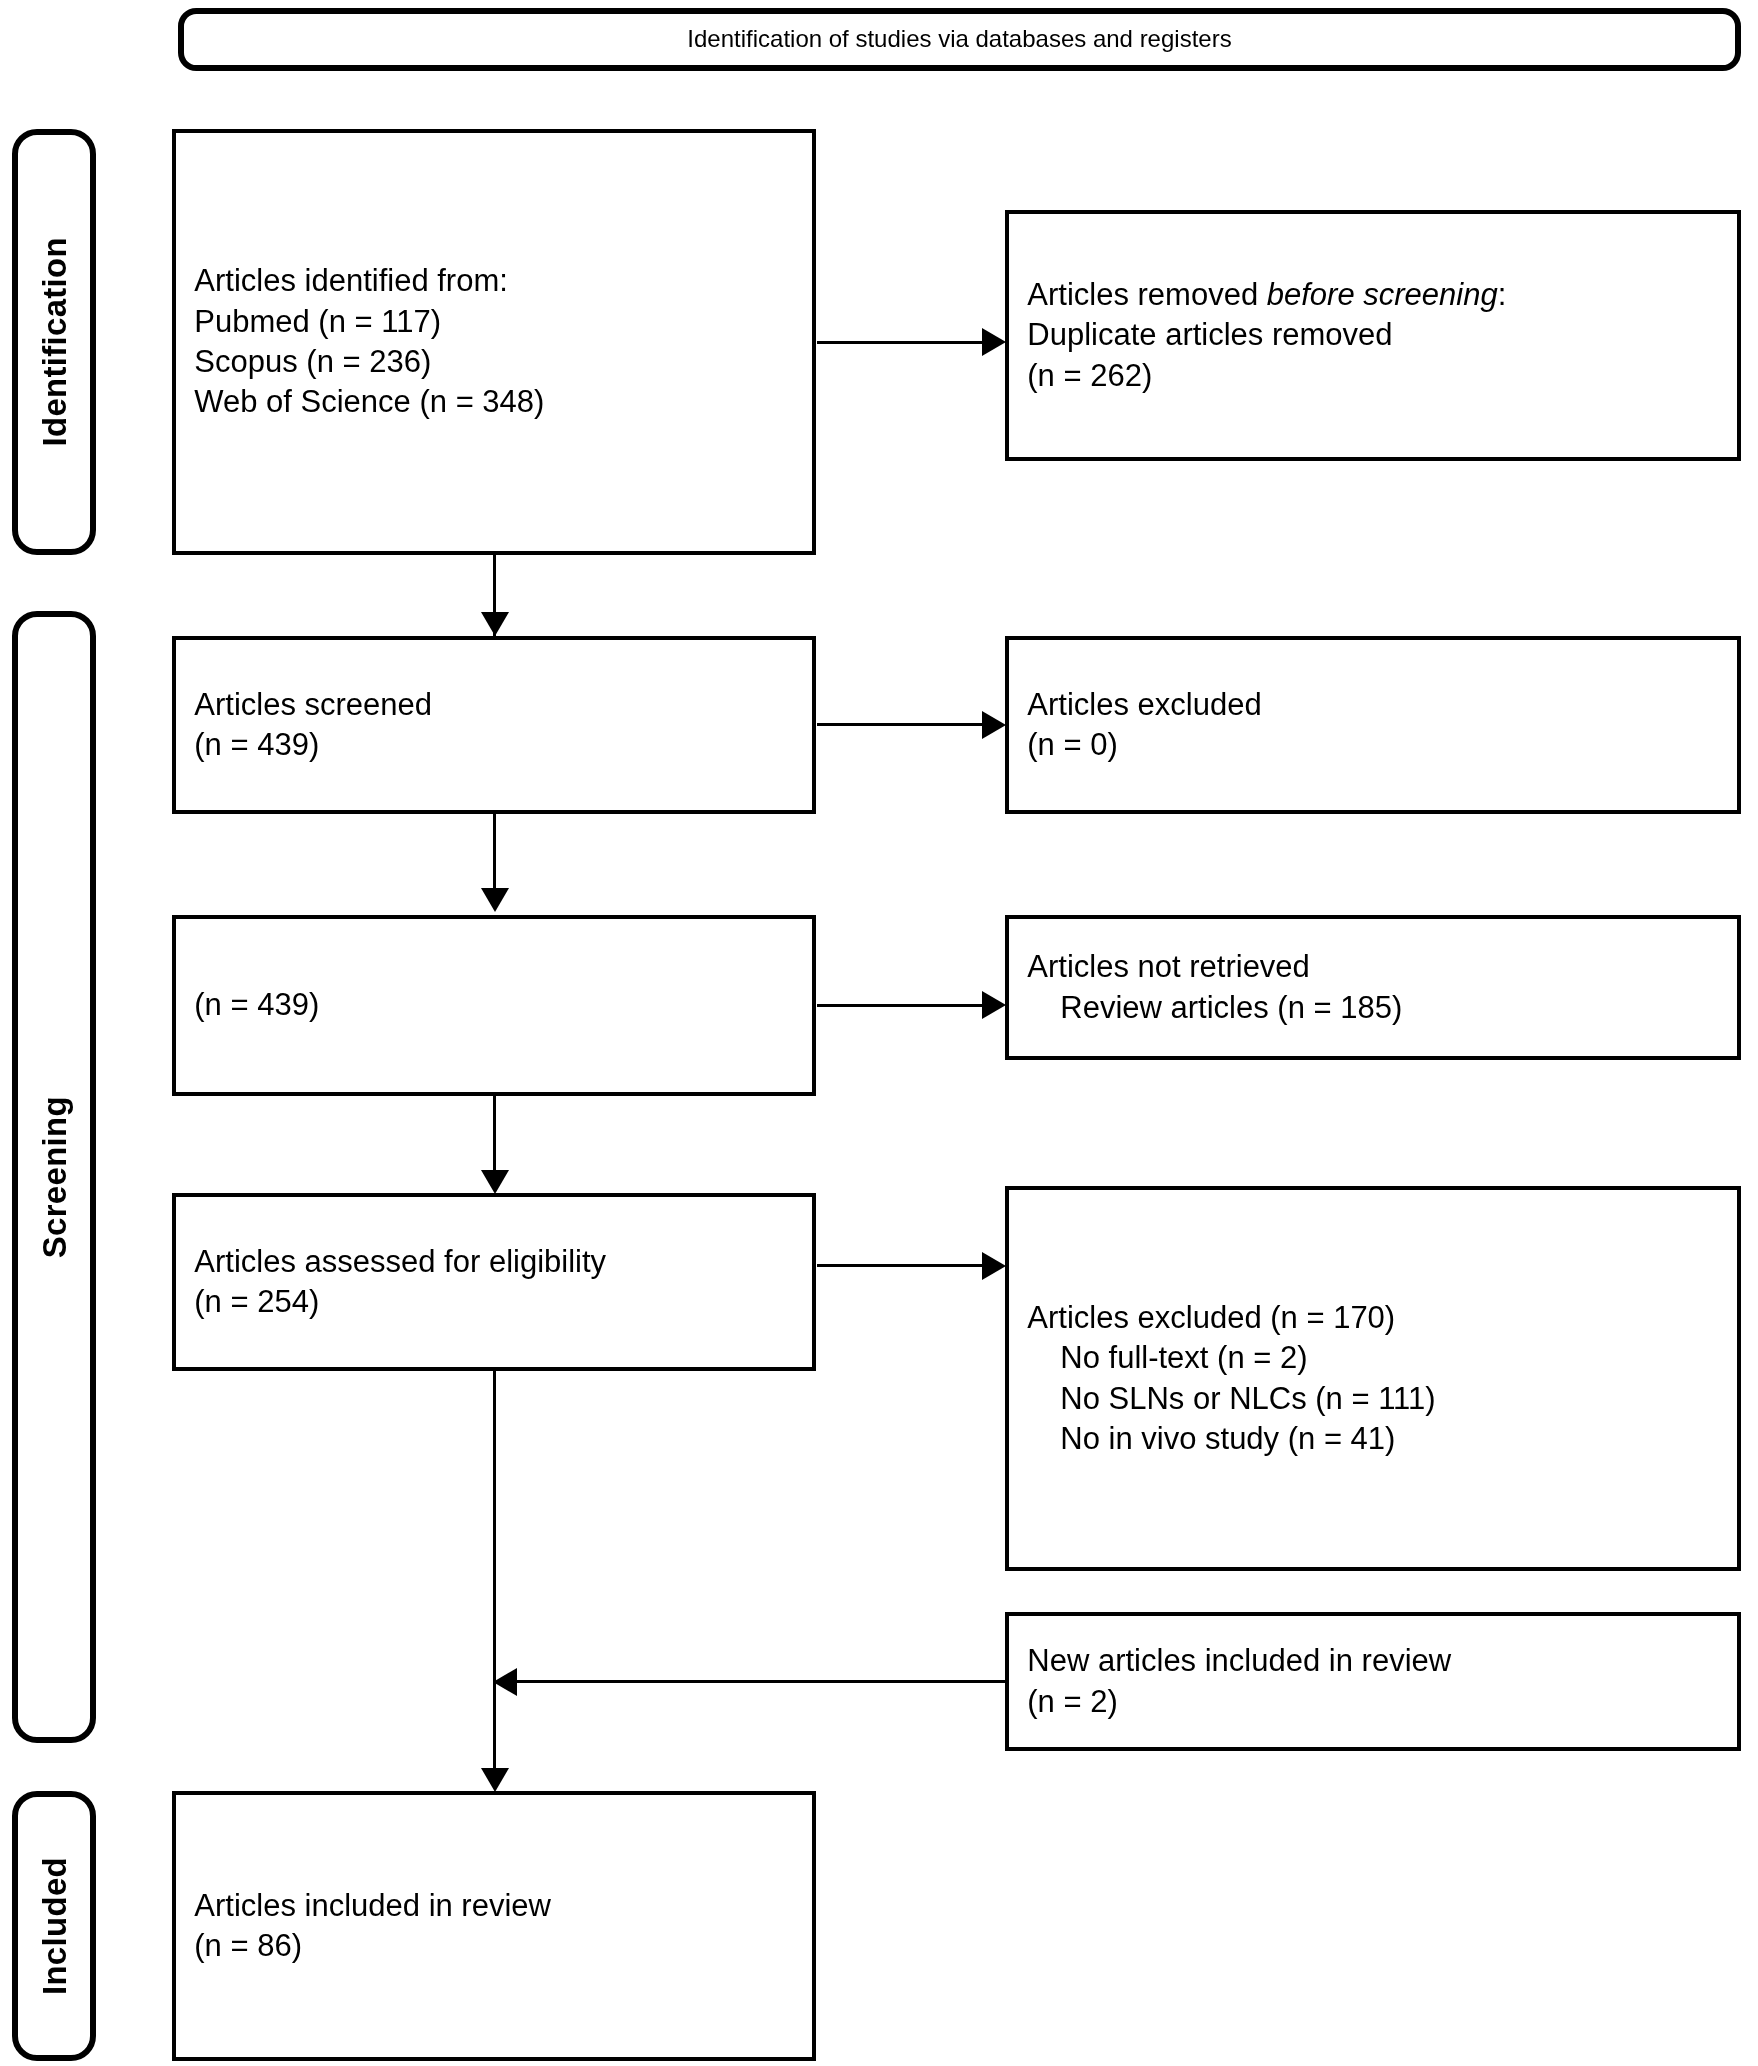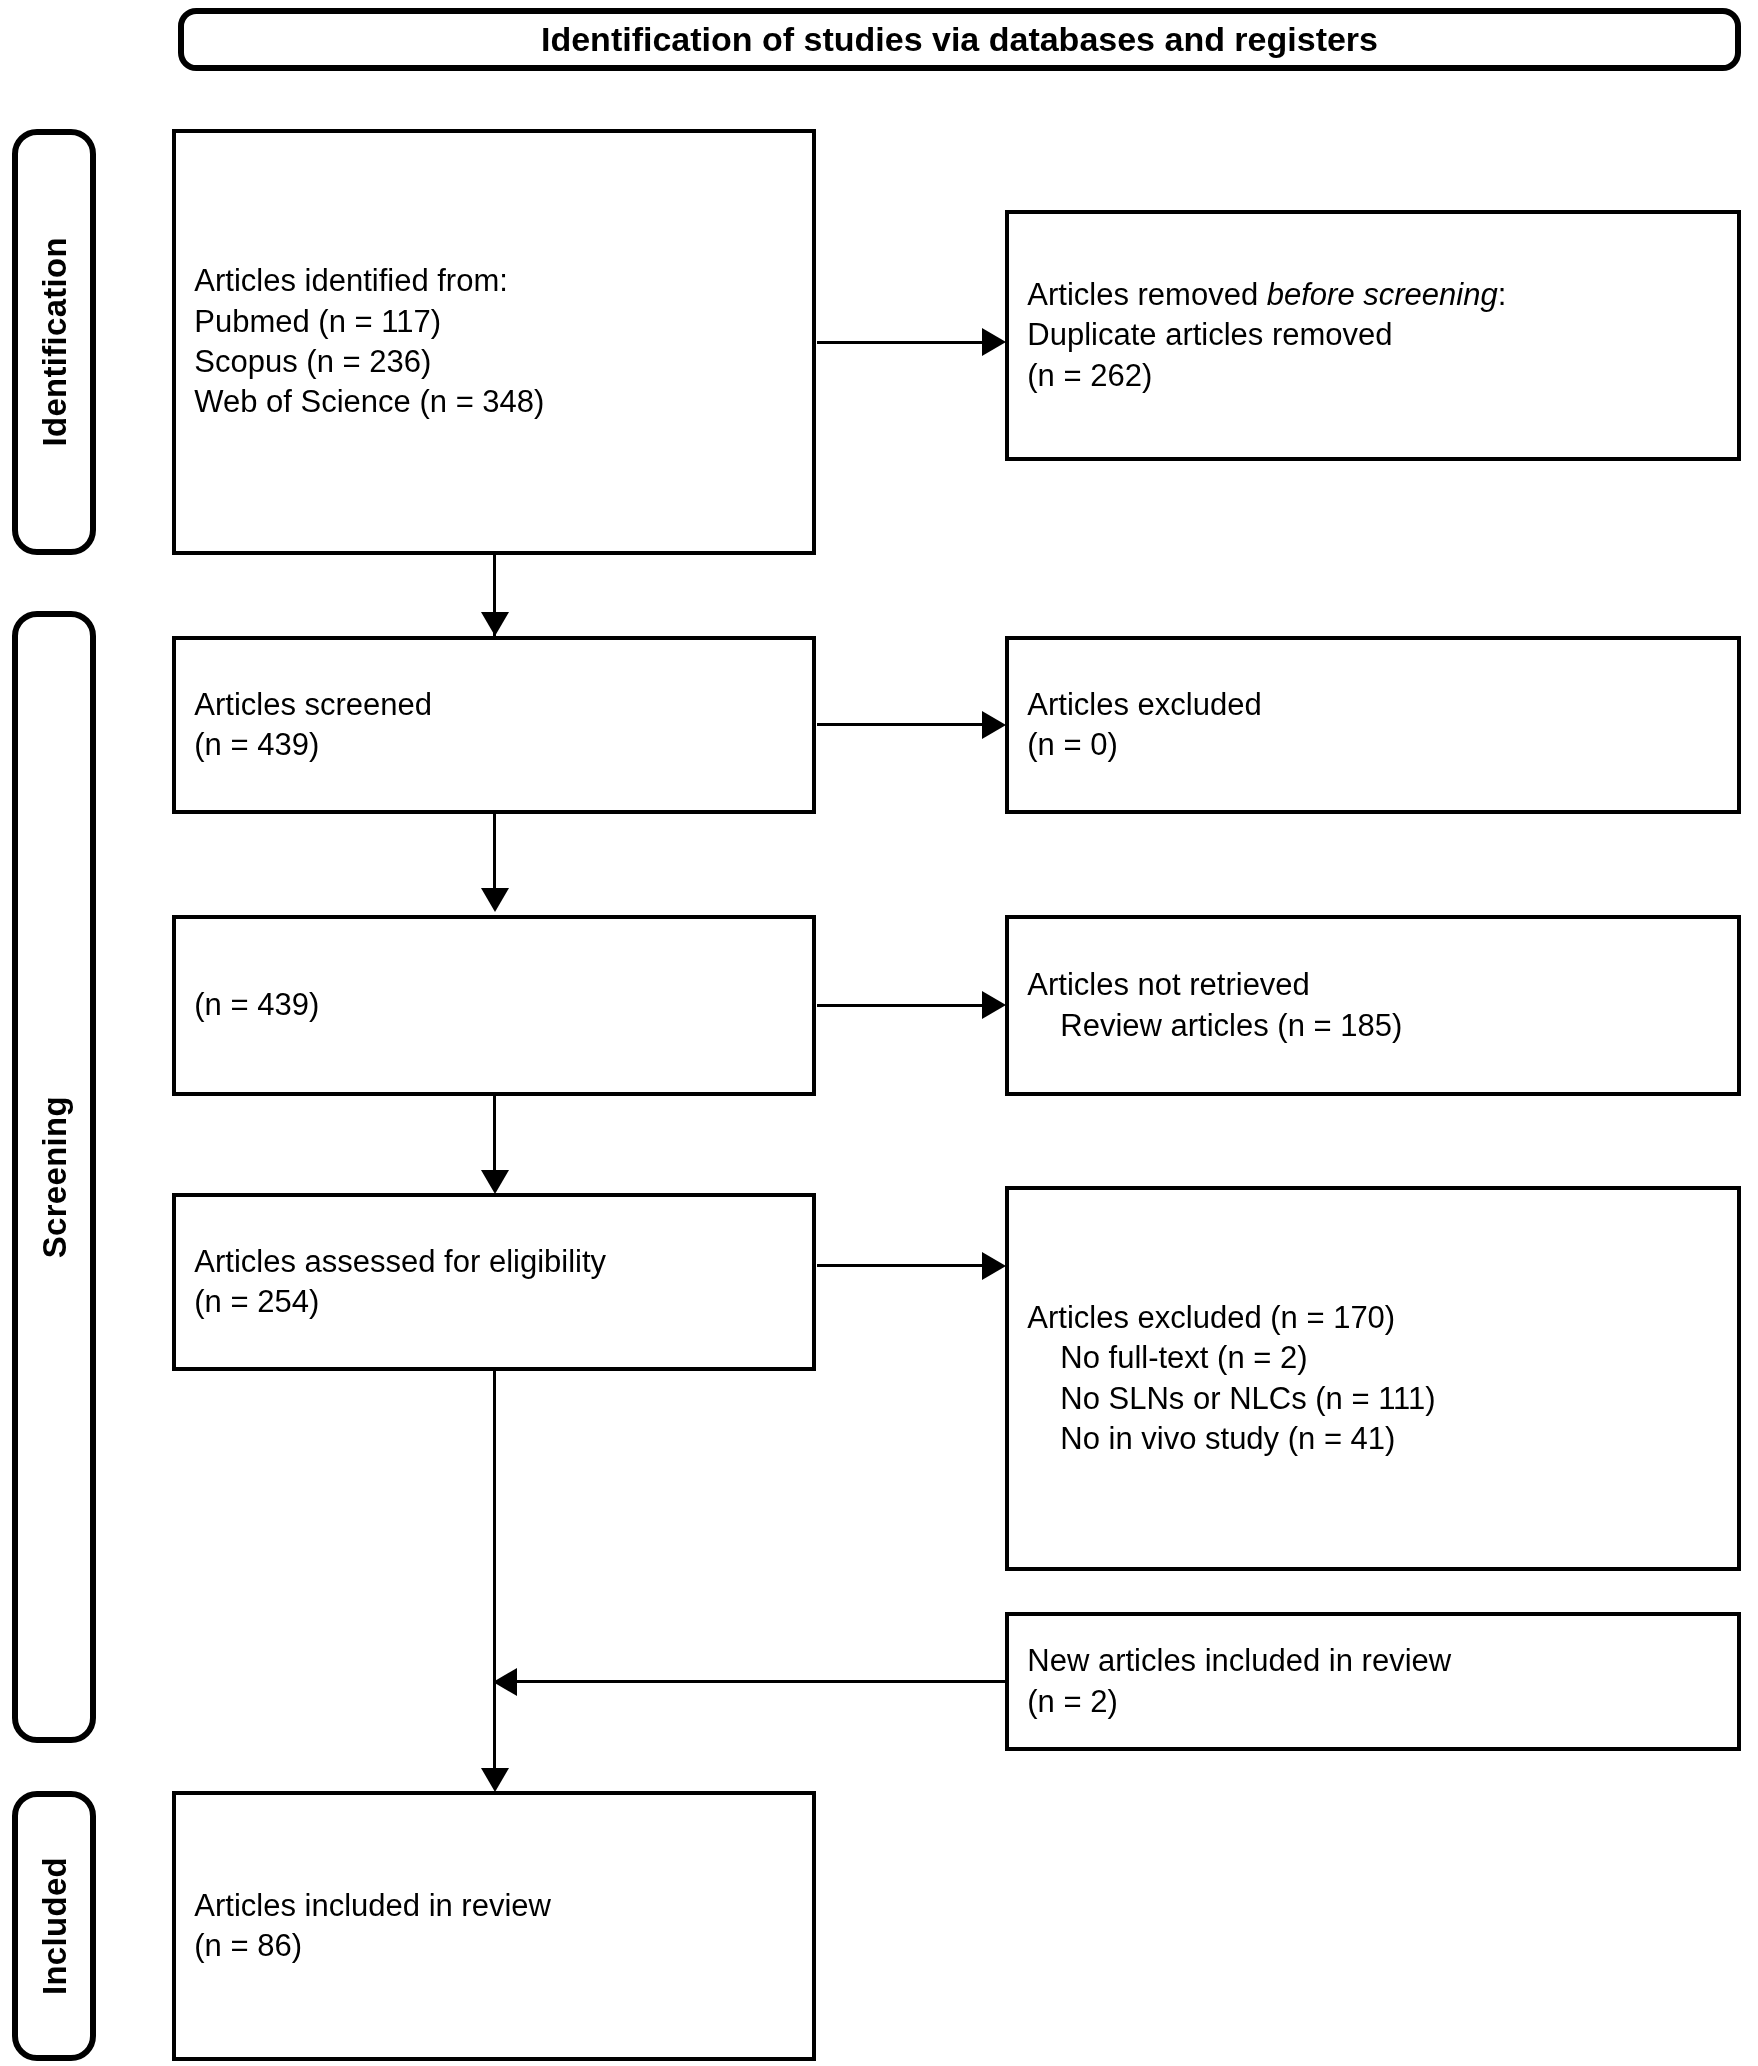--- a/index.html
+++ b/index.html
@@ -42,22 +42,22 @@
   }
   .banner {
     border: 6px solid #000;
     border-radius: 18.3px;
     background: #fff;
     display: flex;
     align-items: center;
     justify-content: center;
   }
   .banner-title {
-    font-weight: bold;
-    font-size: 34px;
+    font-weight: normal;
+    font-size: 24px;
     white-space: nowrap;
     line-height: 1;
   }
 
   
   .box {
     border: 4.3px solid #000;
     background: #fff;
     display: flex;
     flex-direction: column;
@@ -161,21 +161,21 @@
 
   <div class="abs box" style="left:172px; top:915px; width:644px; height:181px;">
     <div class="box-text">
       <span class="ln">(n = 439)</span>
     </div>
   </div>
 
   <div class="abs hline" style="left:817px; top:1004px; width:168px;"></div>
   <div class="abs arrow-right" style="left:982px; top:991px;"></div>
 
-  <div class="abs box" style="left:1005px; top:915px; width:736px; height:181px;">
+  <div class="abs box" style="left:1005px; top:915px; width:736px; height:145px;">
     <div class="box-text">
       <span class="ln">Articles not retrieved</span>
       <span class="ln indent">Review articles (n = 185)</span>
     </div>
   </div>
 
   <div class="abs vline" style="left:493px; top:1095px; height:89px;"></div>
   <div class="abs arrow-down" style="left:481px; top:1170px;"></div>
 
   <div class="abs box" style="left:172px; top:1193px; width:644px; height:178px;">

